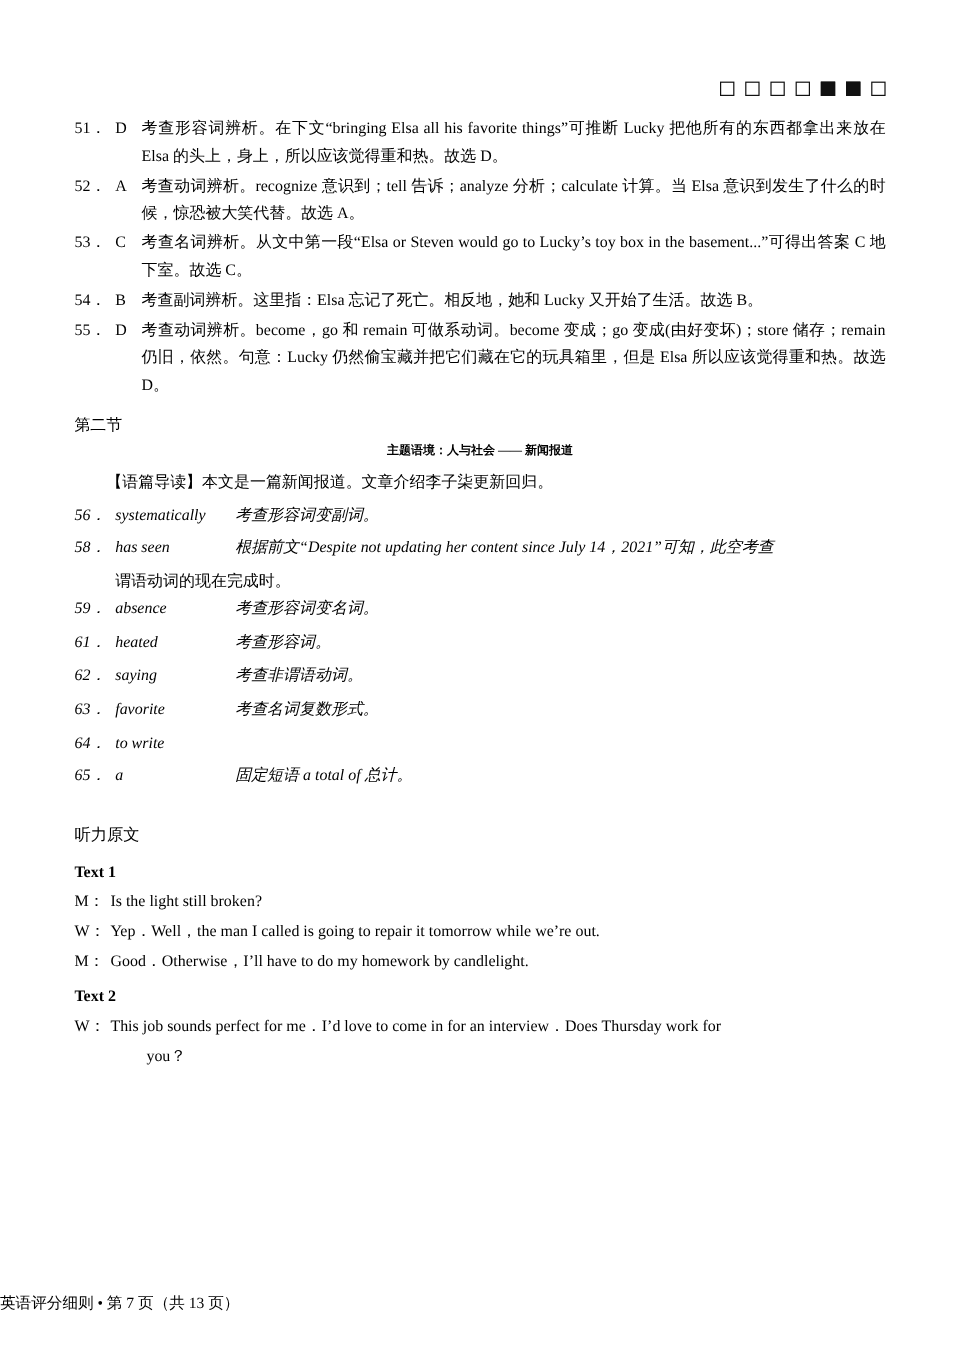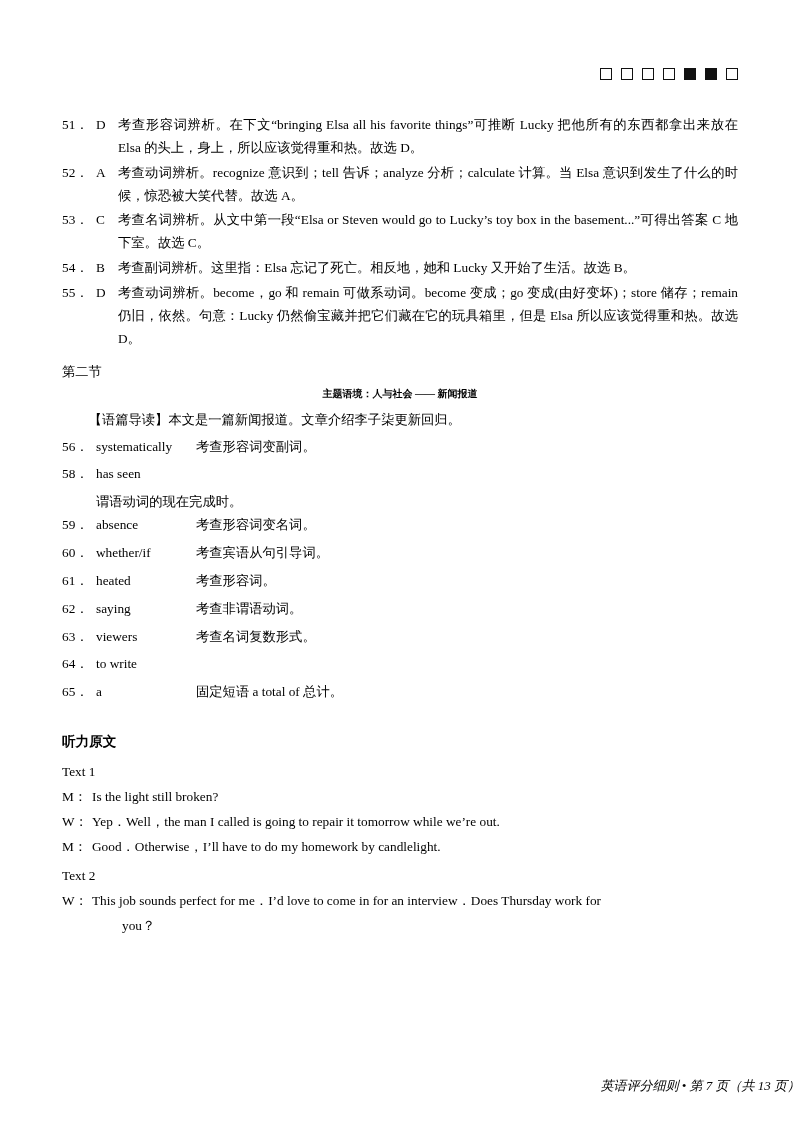--- a/index.html
+++ b/index.html
@@ -34,21 +34,21 @@
     width: 12px;
     height: 12px;
     border: 1px solid #111;
     box-sizing: border-box;
     background: #ffffff;
   }
   .markers .sq.filled {
     background: #111111;
   }
   .content {
-    margin-top: 54px;
+    margin-top: 36px;
     font-size: 13.3px;
     line-height: 1.72;
     text-align: justify;
   }
   
   .ans-row {
     display: flex;
     align-items: flex-start;
     margin-bottom: 2px;
   }
@@ -79,44 +79,45 @@
   }
   .lead-para {
     text-indent: 2em;
     margin-bottom: 4px;
   }
   
   .fill-row {
     display: flex;
     align-items: flex-start;
     margin-bottom: 5px;
+    font-style: italic;
   }
   .fill-num {
     width: 34px;
     flex: 0 0 34px;
   }
   .fill-word {
     flex: 0 0 auto;
     min-width: 92px;
     padding-right: 8px;
   }
   .fill-desc {
     flex: 1 1 auto;
   }
   .fill-cont {
     padding-left: 34px;
   }
   .listening-head {
-    font-weight: bold;
+    font-weight: normal;
     margin-top: 26px;
     margin-bottom: 8px;
     font-size: 13.6px;
   }
   .text-head {
-    font-weight: normal;
+    font-weight: bold;
     margin-top: 6px;
     margin-bottom: 2px;
   }
   .dlg-row {
     display: flex;
     align-items: flex-start;
     margin-bottom: 2px;
   }
   .dlg-spk {
     flex: 0 0 30px;
@@ -125,23 +126,22 @@
     flex: 1 1 auto;
   }
   .dlg-cont {
     padding-left: 60px;
   }
   .footer {
     position: absolute;
     left: 0;
     right: 0;
     bottom: 36px;
-    text-align: right;
+    text-align: left;
     font-size: 13px;
-    font-style: italic;
   }
 </style>
 </head>
 <body>
 
 <div class="page">
 
   <div class="markers">
     <span class="sq"></span>
     <span class="sq"></span>
@@ -185,45 +185,41 @@
     <div class="lead-para">【语篇导读】本文是一篇新闻报道。文章介绍李子柒更新回归。</div>
 
     <div class="fill-row">
       <span class="fill-num">56．</span>
       <span class="fill-word">systematically</span>
       <span class="fill-desc">考查形容词变副词。</span>
     </div>
     <div class="fill-row">
       <span class="fill-num">58．</span>
       <span class="fill-word">has seen</span>
+      <span class="fill-desc">根据前文“Despite not updating her content since July 14，2021”可知，此空考查</span>
     </div>
     <div class="fill-cont">谓语动词的现在完成时。</div>
     <div class="fill-row">
       <span class="fill-num">59．</span>
       <span class="fill-word">absence</span>
       <span class="fill-desc">考查形容词变名词。</span>
     </div>
     <div class="fill-row">
-      <span class="fill-num">60．</span>
-      <span class="fill-word">whether/if</span>
-      <span class="fill-desc">考查宾语从句引导词。</span>
-    </div>
-    <div class="fill-row">
       <span class="fill-num">61．</span>
       <span class="fill-word">heated</span>
       <span class="fill-desc">考查形容词。</span>
     </div>
     <div class="fill-row">
       <span class="fill-num">62．</span>
       <span class="fill-word">saying</span>
       <span class="fill-desc">考查非谓语动词。</span>
     </div>
     <div class="fill-row">
       <span class="fill-num">63．</span>
-      <span class="fill-word">viewers</span>
+      <span class="fill-word">favorite</span>
       <span class="fill-desc">考查名词复数形式。</span>
     </div>
     <div class="fill-row">
       <span class="fill-num">64．</span>
       <span class="fill-word">to write</span>
     </div>
     <div class="fill-row">
       <span class="fill-num">65．</span>
       <span class="fill-word">a</span>
       <span class="fill-desc">固定短语 a total of 总计。</span>

